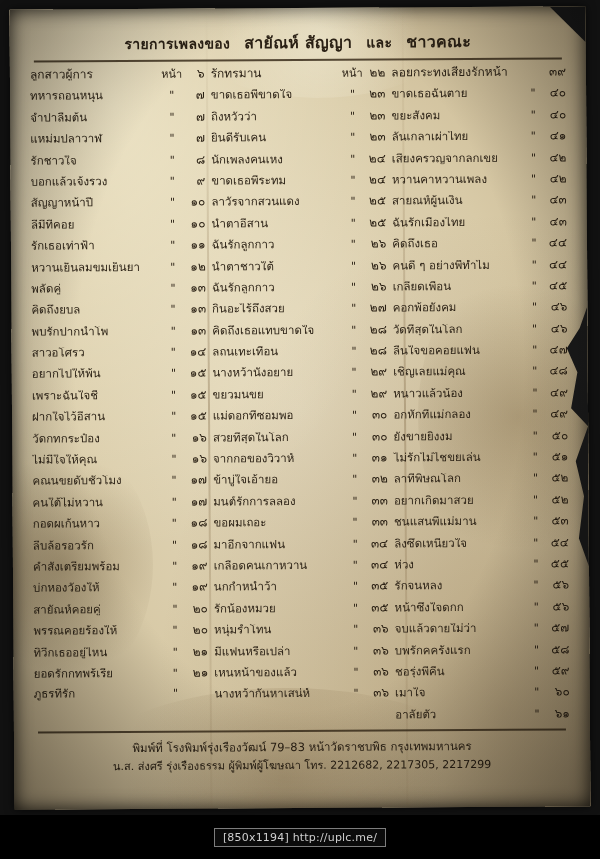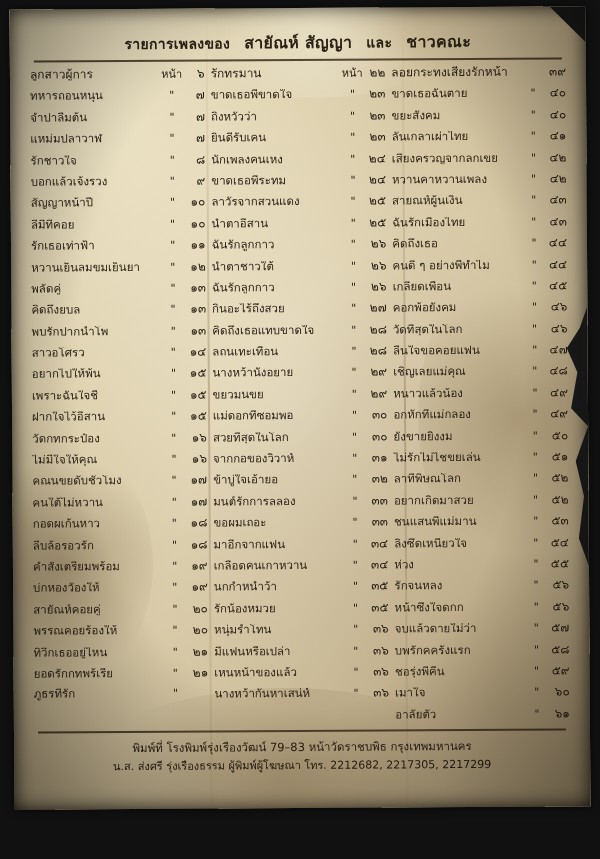--- a/index.html
+++ b/index.html
@@ -666,14 +666,17 @@
       </div>
 
     </div>
 
     <div class="tear tear-tr"></div>
     <div class="tear tear-r1"></div>
     <div class="tear tear-r2"></div>
     <div class="vignette"></div>
   </div>
 
+  <div class="caption-bar">
+    <div class="caption-box">[850x1194] http://uplc.me/</div>
+  </div>
 
 </div>
 
 </body></html>

